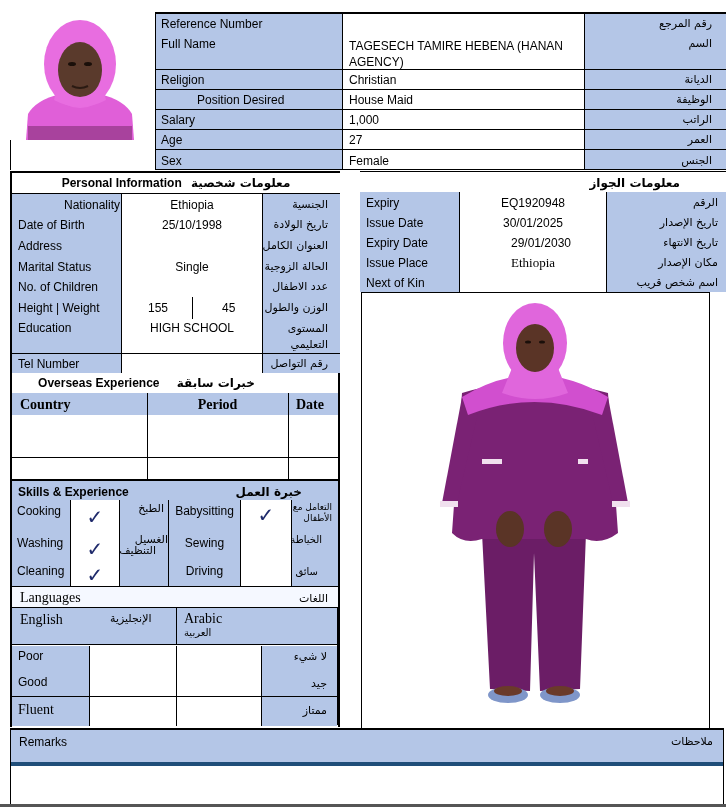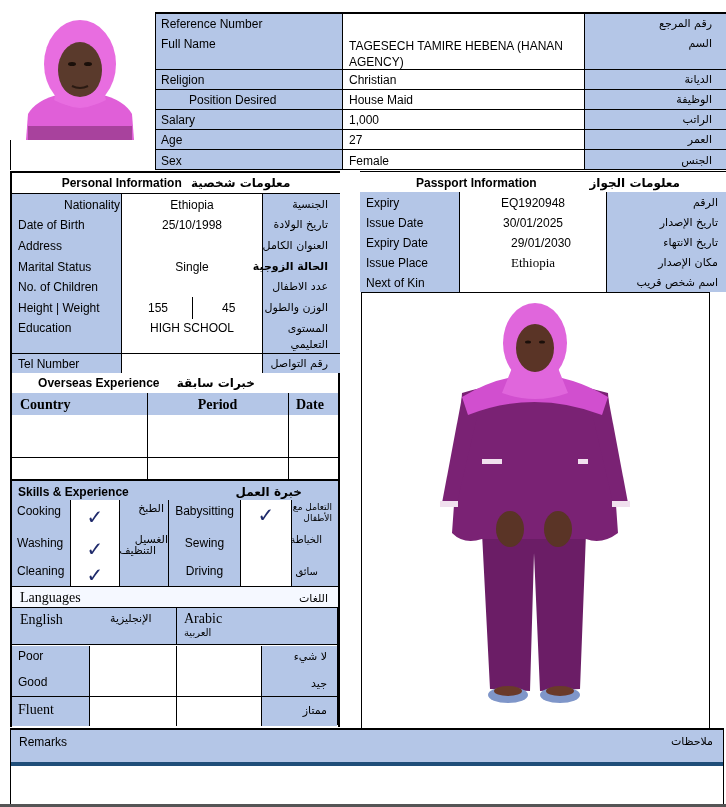--- a/index.html
+++ b/index.html
@@ -58,21 +58,21 @@
 
   <div class="cell" style="left:0;top:20px;">Full Name</div>
   <div class="cell" style="left:188px;top:22px;">TAGESECH TAMIRE HEBENA (HANAN</div>
   <div class="cell" style="left:188px;top:38px;">AGENCY)</div>
   <div class="cell ar" style="right:8px;top:20px;">السم</div>
 
   <div class="cell" style="left:0;top:56px;">Religion</div>
   <div class="cell" style="left:188px;top:56px;">Christian</div>
   <div class="cell ar" style="right:8px;top:56px;">الديانة</div>
 
-  <div class="cell" style="left:4px;top:76px;padding-left:30px;">Position Desired</div>
+  <div class="cell" style="left:12px;top:76px;padding-left:30px;">Position Desired</div>
   <div class="cell" style="left:188px;top:76px;">House Maid</div>
   <div class="cell ar" style="right:8px;top:76px;">الوظيفة</div>
 
   <div class="cell" style="left:0;top:96px;">Salary</div>
   <div class="cell" style="left:188px;top:96px;">1,000</div>
   <div class="cell ar" style="right:8px;top:96px;">الراتب</div>
 
   <div class="cell" style="left:0;top:116px;">Age</div>
   <div class="cell" style="left:188px;top:116px;">27</div>
   <div class="cell ar" style="right:8px;top:116px;">العمر</div>
@@ -101,21 +101,21 @@
   <div class="cell" style="left:0;top:42px;">Date of Birth</div>
   <div class="cell center" style="left:110px;top:42px;width:140px;">25/10/1998</div>
   <div class="cell ar" style="right:4px;top:42px;">تاريخ الولادة</div>
 
   <div class="cell" style="left:0;top:63px;">Address</div>
   <div class="cell center" style="left:110px;top:63px;width:140px;"></div>
   <div class="cell ar" style="right:4px;top:63px;">العنوان الكامل</div>
 
   <div class="cell" style="left:0;top:84px;">Marital Status</div>
   <div class="cell center" style="left:110px;top:84px;width:140px;">Single</div>
-  <div class="cell ar" style="right:4px;top:84px;font-weight:bold;">الحالة الزوجية</div>
+  <div class="cell ar" style="right:4px;top:84px;">الحالة الزوجية</div>
 
   <div class="cell" style="left:0;top:104px;">No. of Children</div>
   <div class="cell center" style="left:110px;top:104px;width:140px;"></div>
   <div class="cell ar" style="right:4px;top:104px;">عدد الاطفال</div>
 
   <div class="cell" style="left:0;top:125px;">Height | Weight</div>
   <div class="cell" style="left:130px;top:125px;">155</div>
   <div class="abs bl" style="left:180px;top:124px;width:1px;height:22px;"></div>
   <div class="cell" style="left:204px;top:125px;">45</div>
   <div class="cell ar" style="right:4px;top:125px;">الوزن والطول</div>
@@ -211,21 +211,20 @@
   <div class="cell" style="left:0;top:38px;">Poor</div>
   <div class="cell ar" style="right:4px;top:39px;">لا شيء</div>
   <div class="cell" style="left:0;top:64px;">Good</div>
   <div class="cell ar" style="right:4px;top:66px;">جيد</div>
   <div class="cell serif" style="left:0;top:92px;font-size:14px;">Fluent</div>
   <div class="cell ar" style="right:4px;top:93px;">ممتاز</div>
 </div>
 
 <div class="abs" style="left:360px;top:171px;width:366px;height:122px;">
   <div class="abs white" style="left:0;top:0;width:366px;height:21px;border-top:1px solid #000;"></div>
-  <div class="cell bold" style="left:50px;top:2px;">Passport Information</div>
   <div class="cell ar bold" style="right:40px;top:2px;font-size:12px;">معلومات الجواز</div>
   <div class="abs blue br" style="left:0;top:21px;width:100px;height:100px;"></div>
   <div class="abs white" style="left:100px;top:21px;width:146px;height:100px;"></div>
   <div class="abs blue bl" style="left:246px;top:21px;width:120px;height:100px;"></div>
 
   <div class="cell" style="left:0;top:22px;">Expiry</div>
   <div class="cell center" style="left:100px;top:22px;width:146px;">EQ1920948</div>
   <div class="cell ar" style="right:2px;top:22px;">الرقم</div>
 
   <div class="cell" style="left:0;top:42px;">Issue Date</div>

